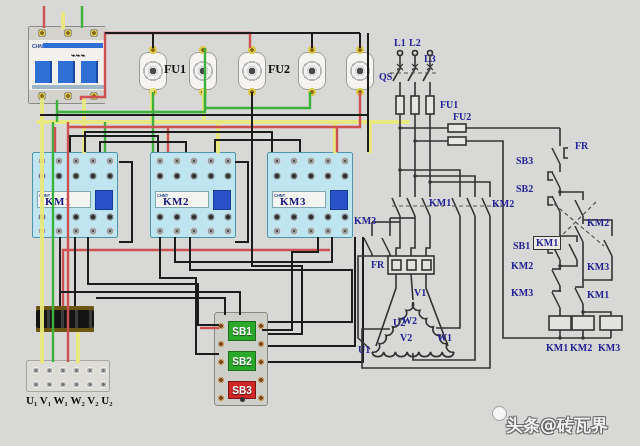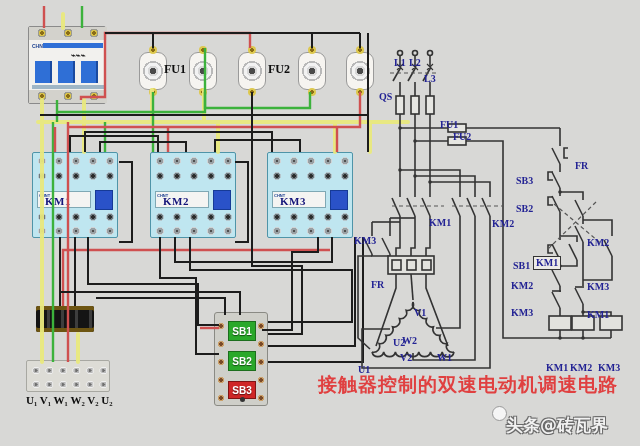--- a/index.html
+++ b/index.html
@@ -2,21 +2,21 @@
 <html><head>
 <meta charset="utf-8">
 <style>
   html,body{margin:0;padding:0;}
   #stage{position:relative;width:640px;height:446px;background:#d8d8d6;overflow:hidden;
          font-family:"Liberation Sans",sans-serif;}
   #stage *{position:absolute;box-sizing:border-box;}
   svg{left:0;top:0;}
 
   
-  .slabel{font:bold 10px "Liberation Serif",serif;color:#232394;white-space:nowrap;line-height:10px;margin-top:20px;}
+  .slabel{font:bold 10px "Liberation Serif",serif;color:#232394;white-space:nowrap;line-height:10px;}
   .boxed{border:1px solid #333;background:#eceae6;padding:1px 2px;}
 
   
   .plabel{font:bold 12px "Liberation Serif",serif;color:#0e0e0e;white-space:nowrap;}
 
   
   .breaker{left:28px;top:26px;width:78px;height:78px;background:#f2f1ee;border:1px solid #8a8a8a;border-radius:2px;}
   .bk-plate{left:0;width:78px;height:13px;background:#d3d2cc;
     background-image:radial-gradient(circle at 13px 6px,#8a6d16 0 2px,#d8c24a 2px 3.5px,#9a9a90 3.5px 4.5px,transparent 4.5px);
     background-size:26px 13px;background-repeat:repeat-x;}
@@ -367,17 +367,16 @@
   <div class="slabel boxed" style="left:533px;top:236px">KM1</div>
   <div class="slabel" style="left:511px;top:261px">KM2</div>
   <div class="slabel" style="left:511px;top:288px">KM3</div>
   <div class="slabel" style="left:587px;top:218px">KM2</div>
   <div class="slabel" style="left:587px;top:262px">KM3</div>
   <div class="slabel" style="left:587px;top:290px">KM1</div>
   <div class="slabel" style="left:546px;top:343px">KM1</div>
   <div class="slabel" style="left:570px;top:343px">KM2</div>
   <div class="slabel" style="left:598px;top:343px">KM3</div>
 
-  <div class="title">接触器控制的双速电动机调速电路</div>
   <div class="wm-avatar"></div>
   <div class="wm-front">头条@砖瓦界</div>
 
 </div>
 
 </body></html>

